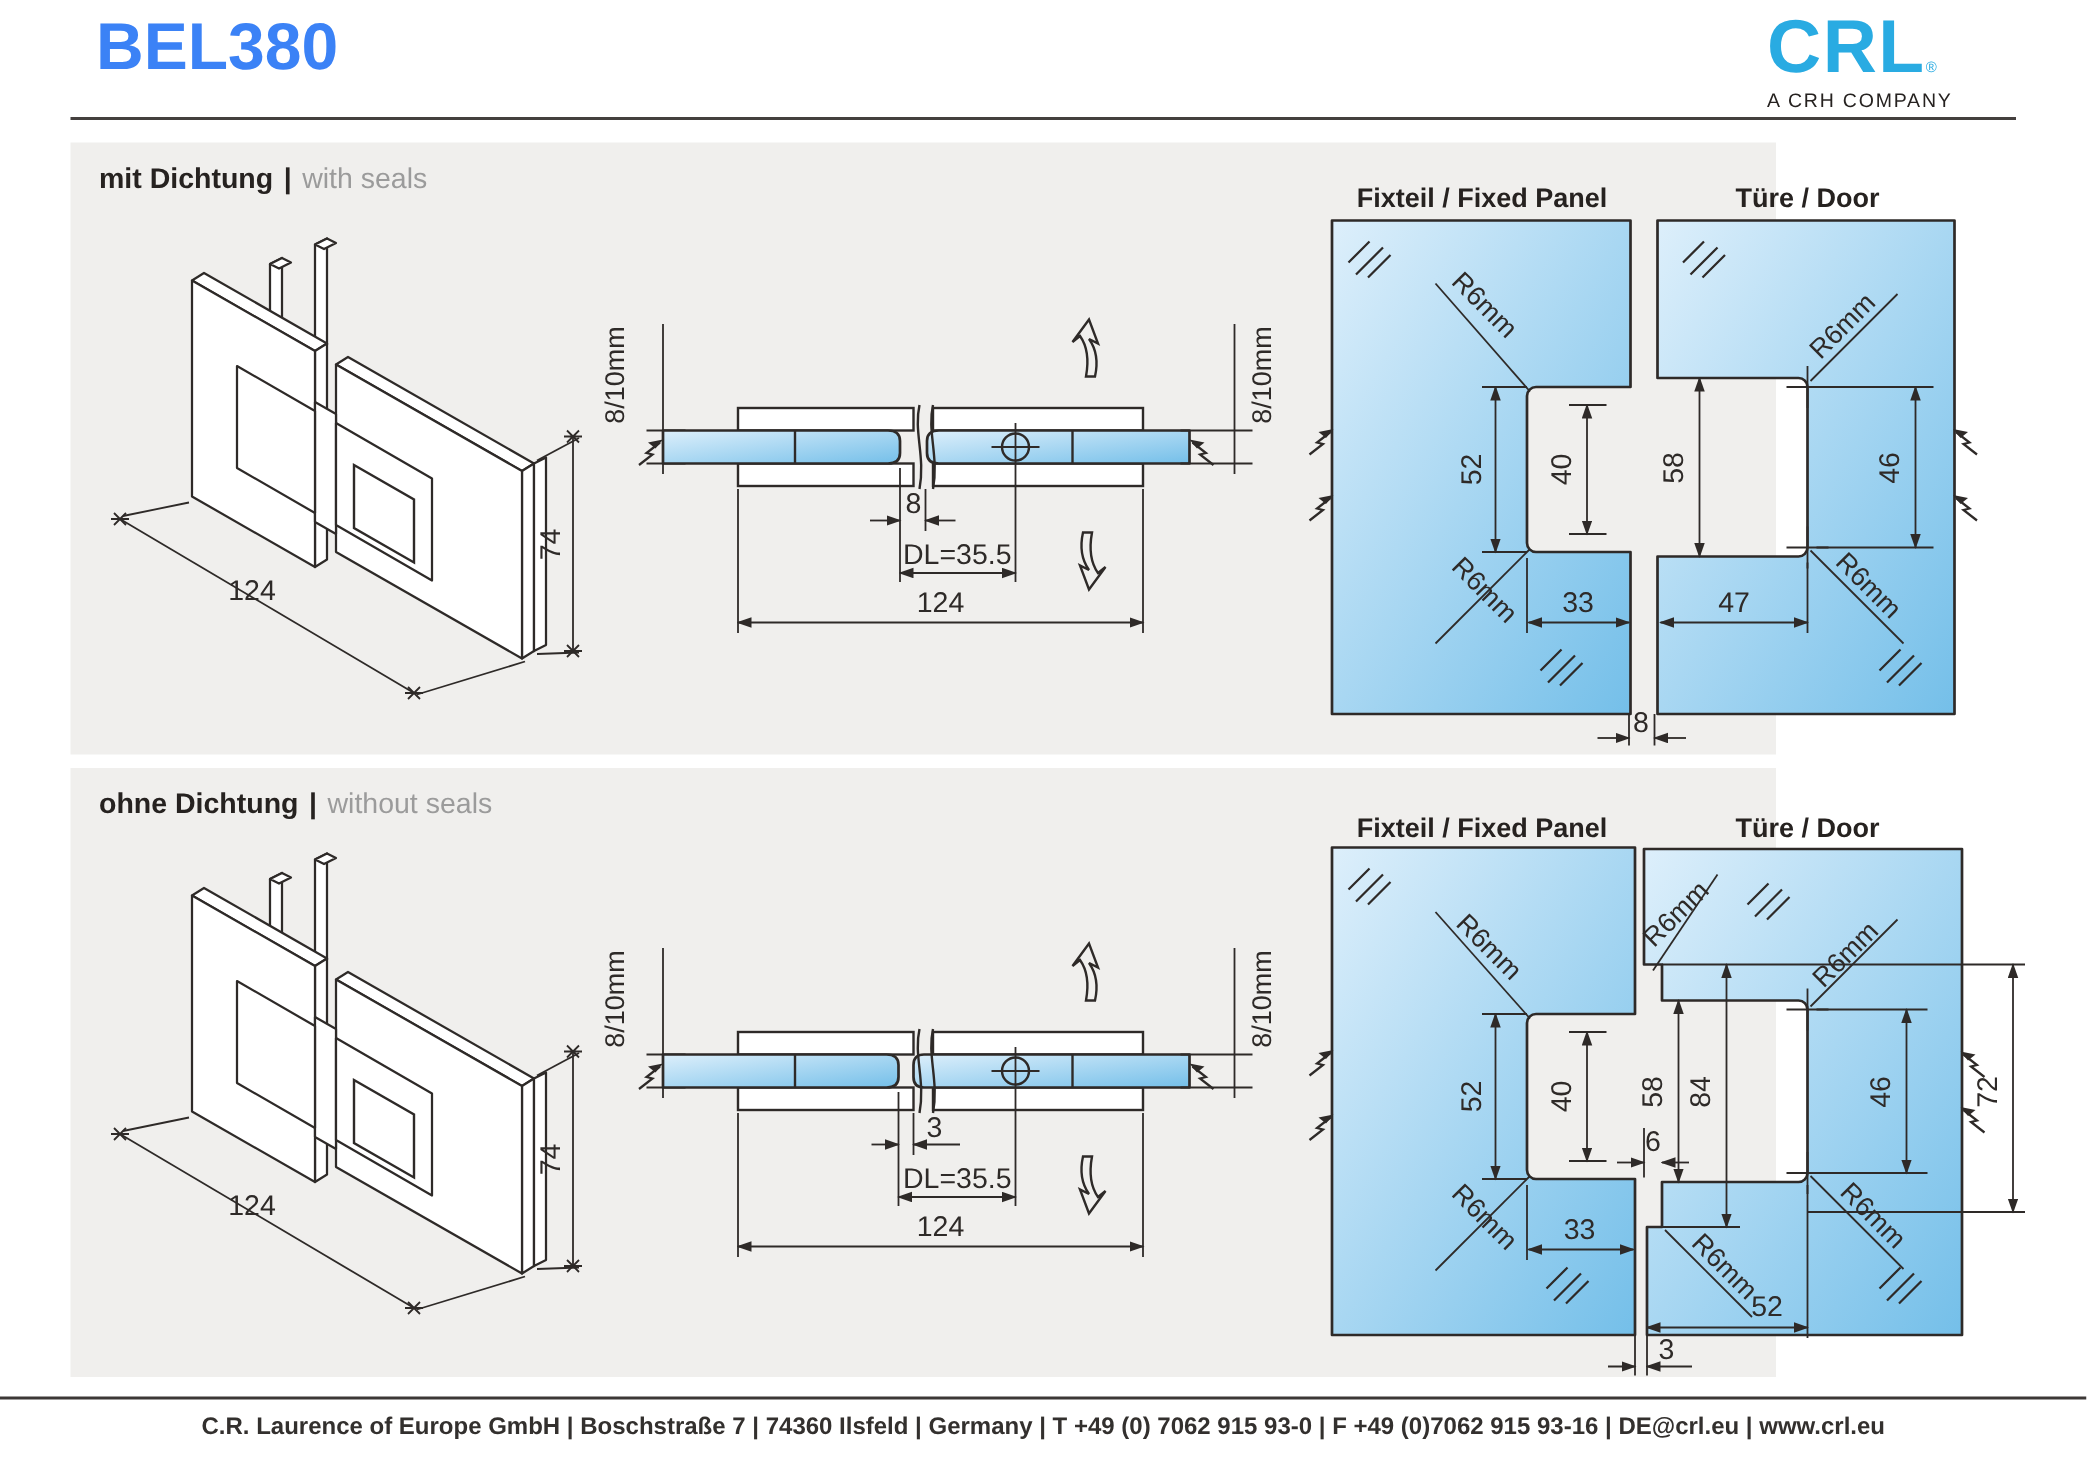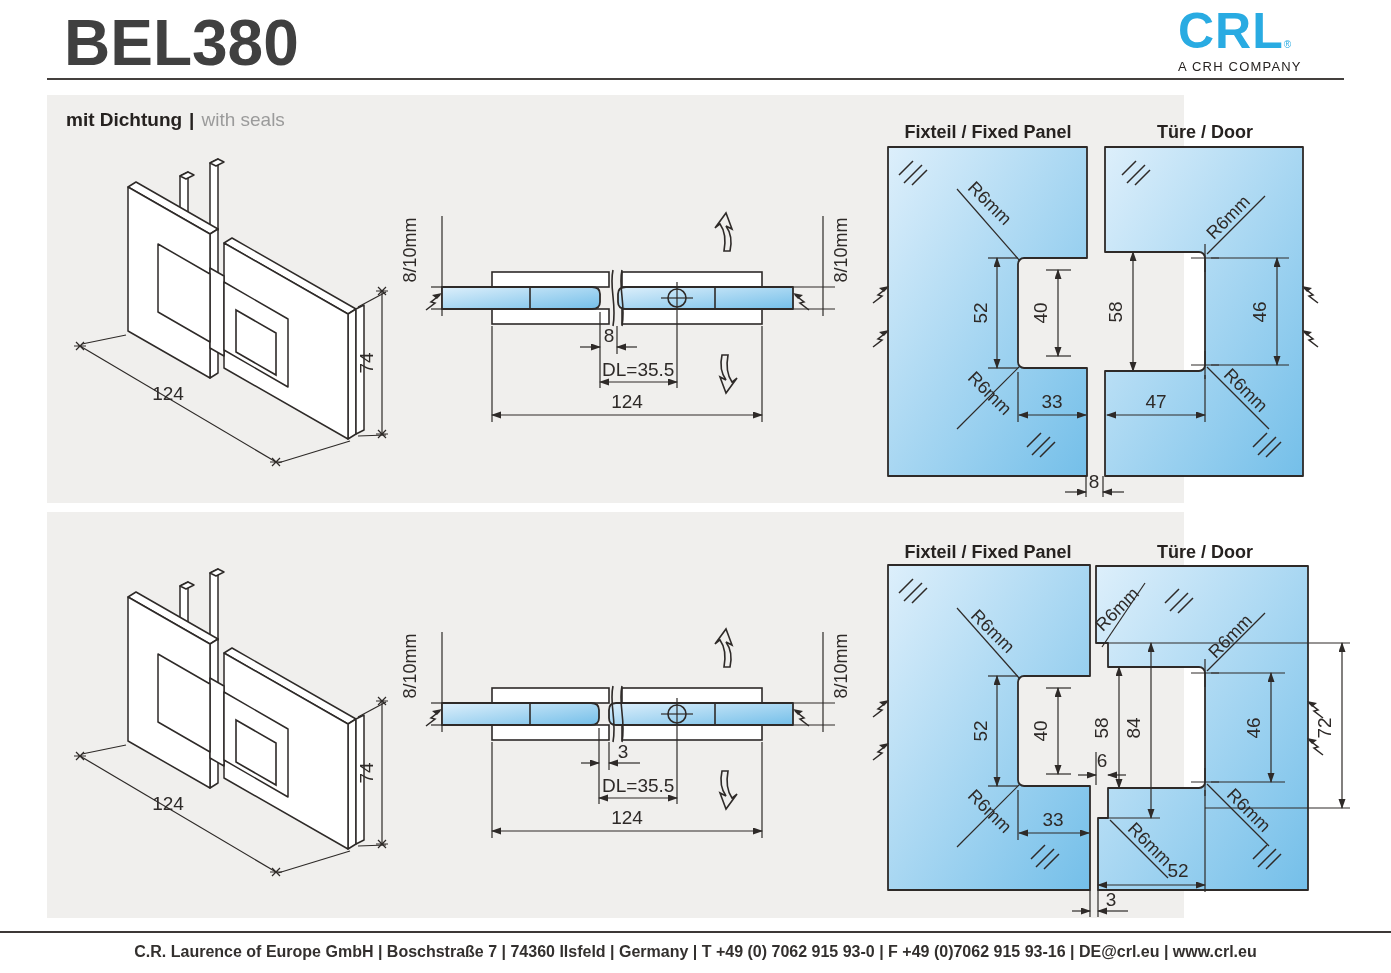--- a/index.html
+++ b/index.html
@@ -1,18 +1,18 @@
 <!DOCTYPE html>
 <html><head>
 <meta charset="utf-8">
 <style>
   html,body{margin:0;padding:0}
   body{width:1391px;height:973px;position:relative;background:#ffffff;
        font-family:"Liberation Sans",sans-serif;color:#262220;overflow:hidden}
-  .app-title{position:absolute;left:64px;top:8px;font-size:64px;font-weight:700;color:#404040;line-height:1.1}
+  .app-title{position:absolute;left:64px;top:8px;font-size:44px;font-weight:700;color:#3b82f6;line-height:1.1}
   .logo{position:absolute;left:1178px;top:6px;width:160px;text-align:left}
   .logo-brand{font-size:50px;font-weight:700;color:#29abe2;letter-spacing:1px;line-height:1;display:inline-block}
   .logo-reg{font-size:10px;color:#29abe2;vertical-align:baseline}
   .logo-sub{font-size:13px;letter-spacing:1.2px;color:#262220;margin-top:3px}
   .logo-sub b{font-weight:400}
   .header-rule{position:absolute;left:47px;top:78px;width:1297px;height:2px;background:#44403e}
   .panel{position:absolute;left:47px;width:1137px;background:#f0efed}
   .panel-a{top:95px;height:408px}
   .panel-b{top:512px;height:406px}
   .sec-heading{position:absolute;left:19px;top:14px;font-size:19px;white-space:nowrap}
@@ -208,20 +208,23 @@
       <line class="dim" x1="211" y1="361" x2="211" y2="382"></line>
         <line class="dim" x1="228" y1="361" x2="228" y2="382"></line>
       <line class="dim" x1="190" y1="377" x2="211" y2="377" marker-end="url(#ah)"></line>
       <line class="dim" x1="249" y1="377" x2="228" y2="377" marker-end="url(#ah)"></line>
       <text class="dimtxt" x="219" y="373">8</text>
     </g>
   </svg>
 </div>
 
 <div class="panel panel-b">
+  <div class="sec-heading">
+    <span class="de">ohne Dichtung</span><span class="sep">|</span><span class="en">without seals</span>
+  </div>
 
   <svg width="340" height="330" viewBox="0 0 340 330" style="left:13px;top:48px">
     <g>
       <path class="face" d="M120,26 L128,22 L128,93 L120,97 Z"></path>
         <path class="face" d="M120,26 L128,22 L134,25 L126,29 Z"></path>
       <path class="face" d="M150,13 L158,9 L158,80 L150,84 Z"></path>
         <path class="face" d="M150,13 L158,9 L164,12 L156,16 Z"></path>
       <path class="face" d="M68,37 L76,32 L158,79 L150,84 Z"></path>
       <path class="face" d="M150,84 L158,79 L158,223 L150,228 Z"></path>
       <path class="face" d="M68,37 L150,84 L150,228 L68,181 Z"></path>

